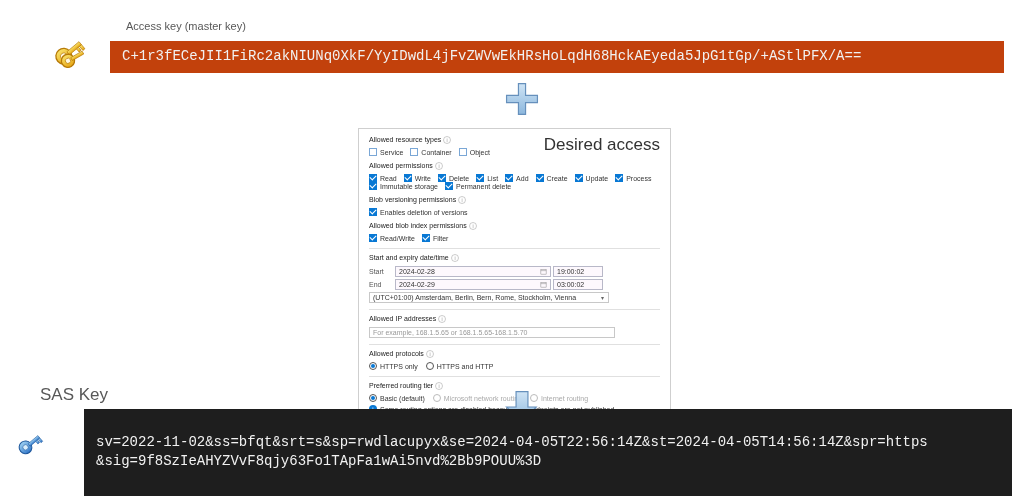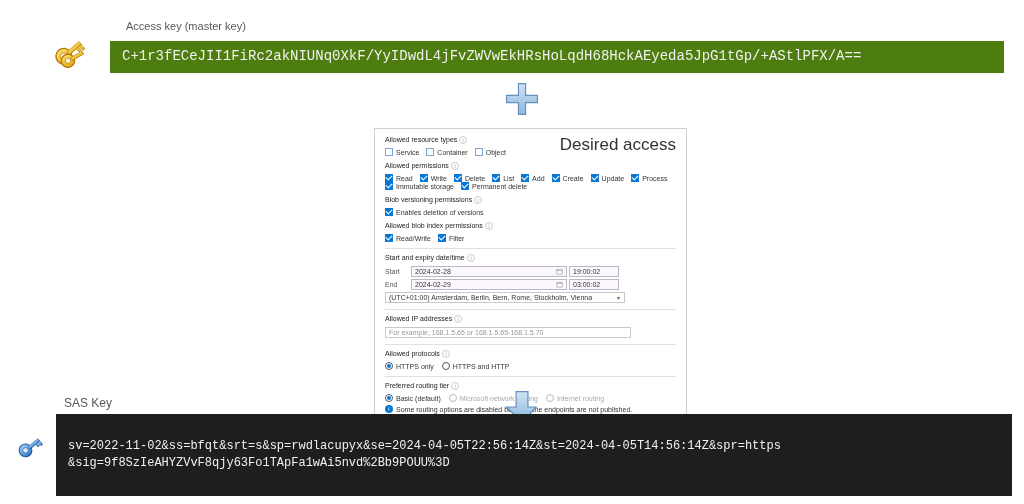--- a/index.html
+++ b/index.html
@@ -30,21 +30,21 @@
       display: flex;
       align-items: center;
     }
     .keyicon {
       width: 42px;
       height: 42px;
       flex: 0 0 42px;
       margin-right: 16px;
     }
     .codebar {
-      background: #4d7c0f;
+      background: #c2410c;
       color: #f1f1f1;
       font-family: Consolas, "Courier New", monospace;
       font-size: 14px;
       padding: 6px 12px;
       line-height: 1.4;
       flex: 1;
       white-space: nowrap;
       overflow: hidden;
       text-overflow: clip;
     }
@@ -52,21 +52,21 @@
       position: absolute;
       top: 80px;
       left: 503px;
       width: 38px;
       height: 38px;
     }
     .plus svg { width: 100%; height: 100%; }
     .panel {
       position: absolute;
       top: 128px;
-      left: 374px;
+      left: 358px;
       width: 313px;
       border: 1px solid #cfcfcf;
       background: #ffffff;
       padding: 7px 10px 9px;
       font-size: 7px;
       color: #333;
     }
     .panel .big-title {
       position: absolute;
       top: 6px;
@@ -252,35 +252,36 @@
       height: 38px;
     }
     .arrowdown svg { width: 100%; height: 100%; }
     .bottombox {
       position: absolute;
       bottom: 8px;
       left: 16px;
       right: 12px;
     }
     .bottombox .lbl {
-      font-size: 12px;
+      font-size: 17px;
       color: #585858;
       margin-bottom: 4px;
-      margin-left: 48px;
+      margin-left: 24px;
     }
     .codebar2 {
       background: #1e1e1e;
       color: #f1f1f1;
       font-family: Consolas, "Courier New", monospace;
-      font-size: 12px;
+      font-size: 14px;
       padding: 24px 12px;
       line-height: 1.4;
       flex: 1;
       white-space: pre-wrap;
       min-height: 40px;
+      margin-left: 28px;
     }
   </style>
 </head>
 <body>
 
 <div class="topbox">
   <div class="lbl">Access key (master key)</div>
   <div class="keystrip">
     <div class="keyicon">
       <svg viewBox="0 0 64 64">

